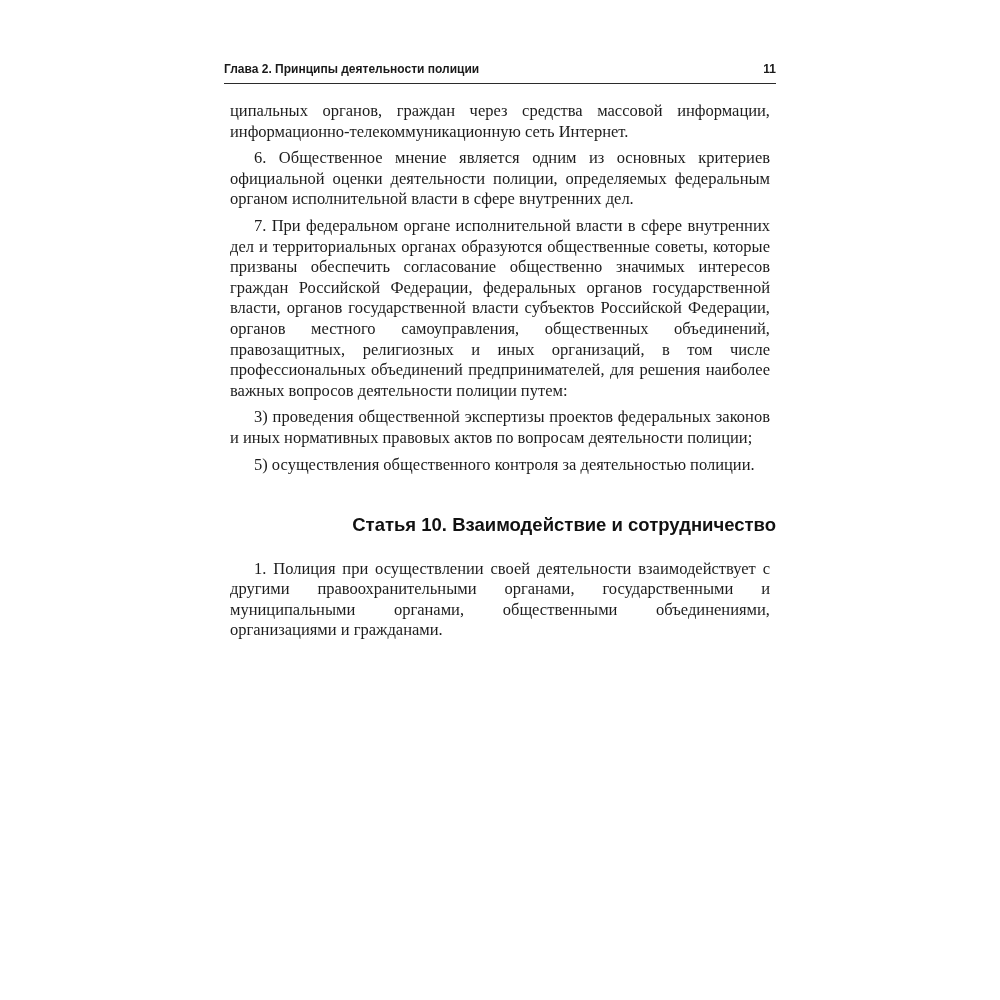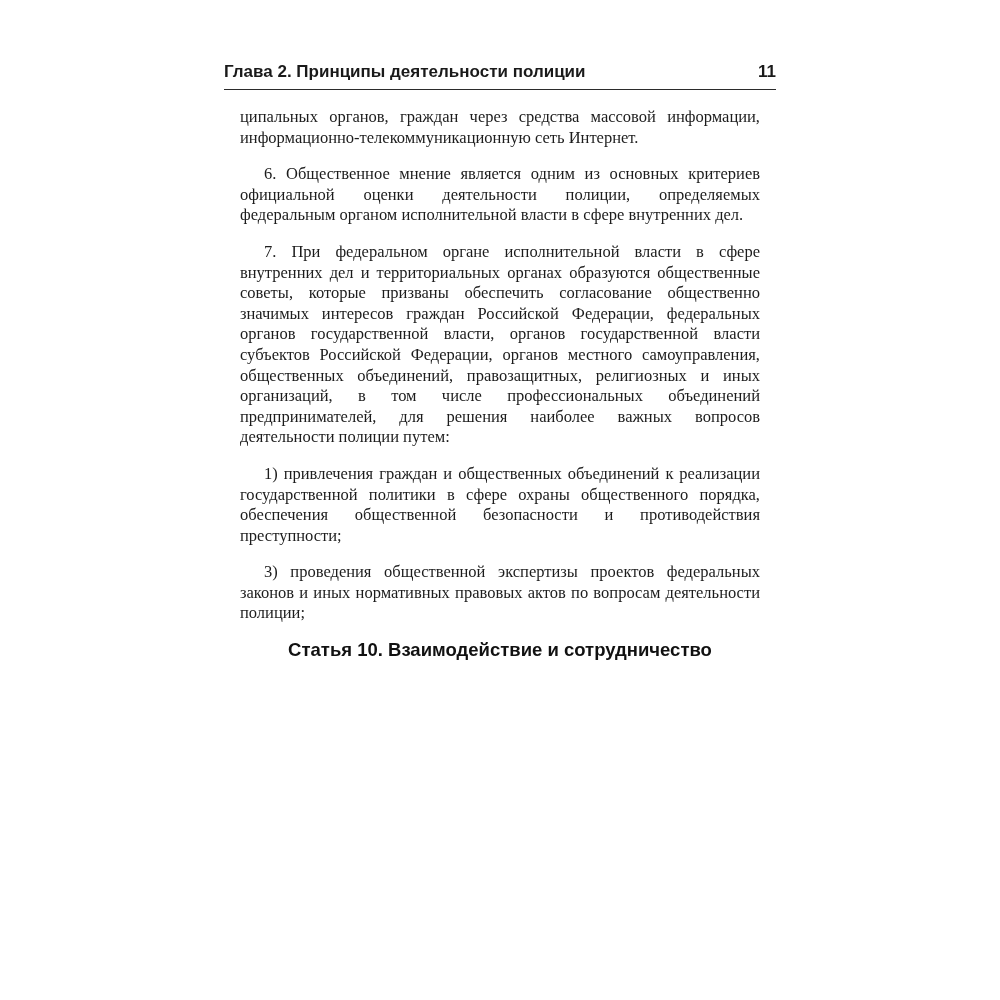--- a/index.html
+++ b/index.html
@@ -18,67 +18,68 @@
     width: 552px;
     margin-left: 224px;
     padding-top: 62px;
   }
   .running-head {
     display: flex;
     justify-content: space-between;
     align-items: baseline;
     font-family: "Liberation Sans", "DejaVu Sans", sans-serif;
     font-weight: bold;
-    font-size: 17px;
+    font-size: 12px;
     color: #1a1a1a;
   }
   .header-rule {
     border-top: 1.5px solid #2b2b2b;
     margin-top: 7px;
     height: 0;
   }
   .body-text {
     margin-top: 17px;
     font-size: 16.5px;
     line-height: 20.6px;
     text-align: justify;
   }
   .body-text p {
-    margin: 16px;
+    margin: 6px;
     text-indent: 24px;
   }
   .body-text p.no-indent {
     text-indent: 0;
   }
   .section-heading {
     font-family: "Liberation Sans", "DejaVu Sans", sans-serif;
     font-weight: bold;
     font-size: 18.5px;
     color: #111111;
-    margin: 16px 0 23px 0;
-    text-align: center;
+    margin: 40px 0 23px 0;
+    text-align: right;
     text-indent: 0;
   }
 </style>
 </head>
 <body>
 
 <div class="page">
 
   <div class="running-head">
     <span>Глава 2. Принципы деятельности полиции</span>
     <span>11</span>
   </div>
 
   <div class="header-rule"></div>
 
   <div class="body-text">
     <p class="no-indent">ципальных органов, граждан через средства массовой информации, информационно-телекоммуникационную сеть Интернет.</p>
     <p>6. Общественное мнение является одним из основных критериев официальной оценки деятельности полиции, определяемых федеральным органом исполнительной власти в сфере внутренних дел.</p>
     <p>7. При федеральном органе исполнительной власти в сфере внутренних дел и территориальных органах образуются общественные советы, которые призваны обеспечить согласование общественно значимых интересов граждан Российской Федерации, федеральных органов государственной власти, органов государственной власти субъектов Российской Федерации, органов местного самоуправления, общественных объединений, правозащитных, религиозных и иных организаций, в том числе профессиональных объединений предпринимателей, для решения наиболее важных вопросов деятельности полиции путем:</p>
-    <p>1) привлечения граждан и общественных объединений к реализации государственной политики в сфере охраны общественного порядка, обеспечения общественной безопасности и противодействия преступности;</p>
     <p>3) проведения общественной экспертизы проектов федеральных законов и иных нормативных правовых актов по вопросам деятельности полиции;</p>
+    <p>5) осуществления общественного контроля за деятельностью полиции.</p>
 
     <h2 class="section-heading">Статья 10. Взаимодействие и сотрудничество</h2>
 
+    <p>1. Полиция при осуществлении своей деятельности взаимодействует с другими правоохранительными органами, государственными и муниципальными органами, общественными объединениями, организациями и гражданами.</p>
   </div>
 
 </div>
 
 </body></html>

